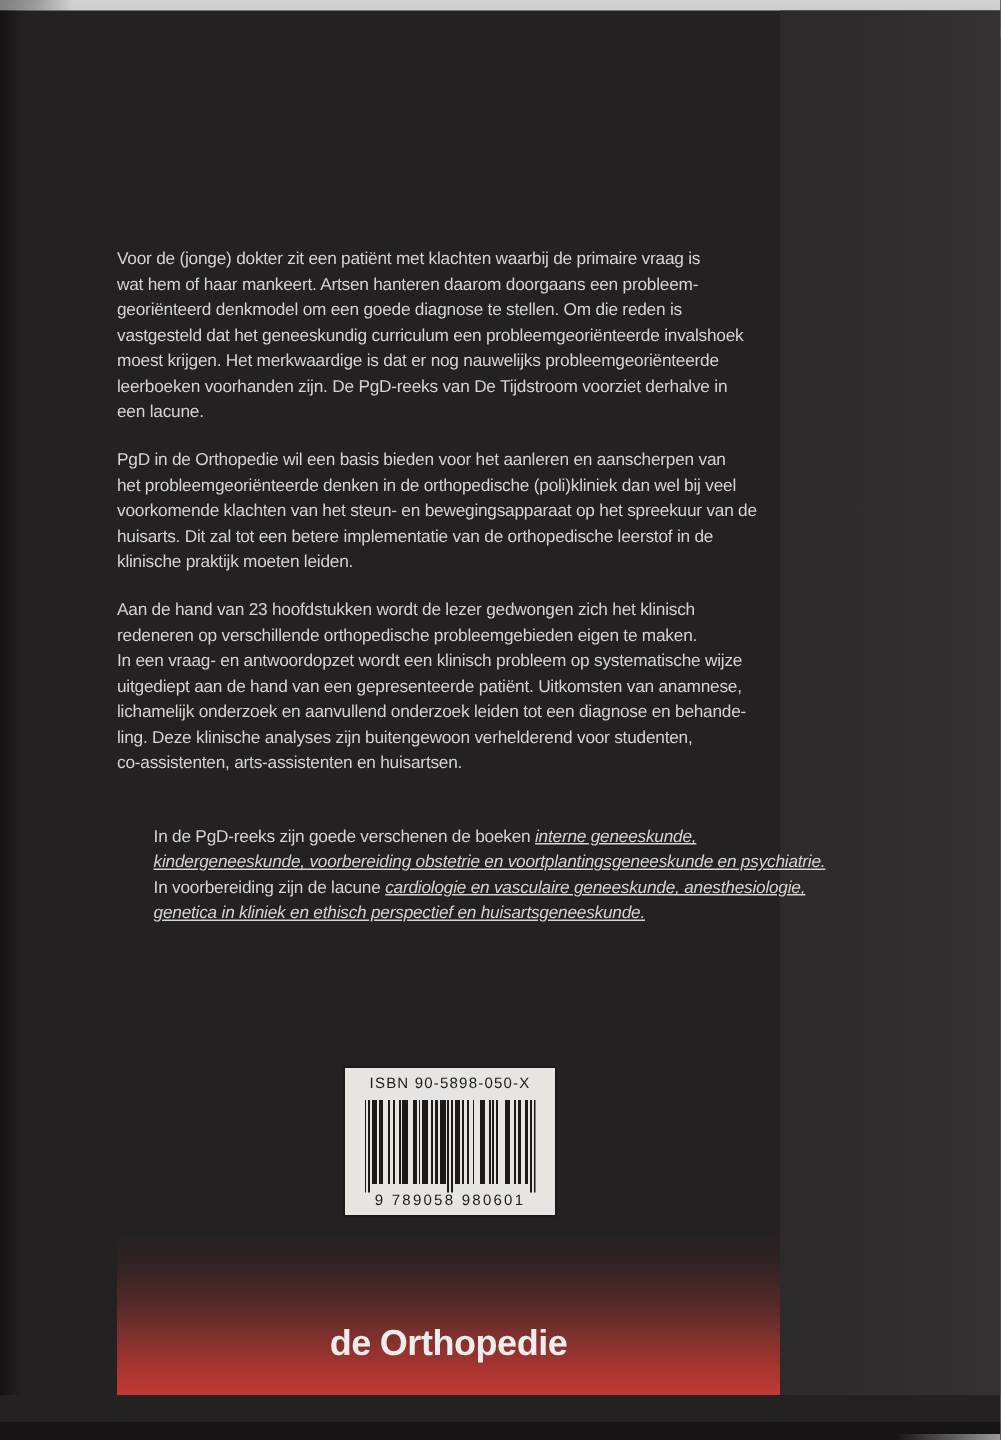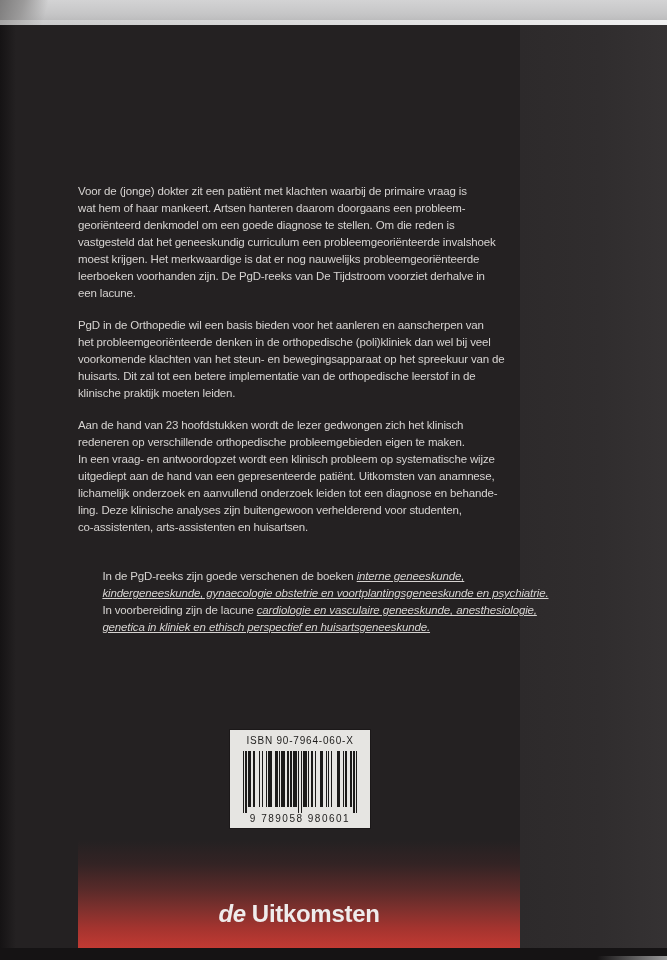--- a/index.html
+++ b/index.html
@@ -21,21 +21,21 @@
     position: absolute; left: 0; top: 0; width: 48px; height: 25px;
     background: linear-gradient(105deg, #7e7d7d 0%, #9c9b9b 45%, rgba(160,160,160,0) 90%);
   }
   .photo-top-band .edge-highlight {
     position: absolute; left: 0; bottom: 0; width: 667px; height: 5px;
     background: linear-gradient(to right, rgba(255,255,255,0.25), rgba(255,255,255,0.8));
   }
 
   
   .cover {
-    position: absolute; left: 0; top: 25px; width: 667px; height: 923px;
+    position: absolute; left: 0; top: 7px; width: 667px; height: 923px;
     background: #242122;
   }
   .right-shade {
     position: absolute; left: 520px; top: 0; width: 147px; height: 923px;
     background: linear-gradient(to right, #2d2a2b 0%, #302d2e 55%, #353233 100%);
   }
   .left-edge-shadow {
     position: absolute; left: 0; top: 0; width: 16px; height: 923px;
     background: linear-gradient(to right, #151314 0%, rgba(21,19,20,0) 100%);
   }
@@ -93,21 +93,21 @@
 
   
   .publisher {
     position: absolute; left: 78px; top: 875px; width: 442px;
     text-align: center;
     color: #efecec;
     font-size: 24px;
     font-weight: 600;
     letter-spacing: -0.3px;
   }
-  .publisher .de { font-style: italic; margin-right: 6px; }
+  .publisher .de { margin-right: 6px; }
 
   
   .photo-bottom-strip {
     position: absolute; left: 0; top: 948px; width: 667px; height: 12px;
     background: #151314;
   }
   .photo-bottom-strip .gray-left {
     position: absolute; left: 0; bottom: 0; width: 185px; height: 4px;
     background: linear-gradient(to right, #a2a2a3, #77767 7 85%, rgba(120,119,119,0));
   }
@@ -147,28 +147,28 @@
 klinische praktijk moeten leiden.</p>
       <p>Aan de hand van 23 hoofdstukken wordt de lezer gedwongen zich het klinisch
 redeneren op verschillende orthopedische probleemgebieden eigen te maken.
 In een vraag- en antwoordopzet wordt een klinisch probleem op systematische wijze
 uitgediept aan de hand van een gepresenteerde patiënt. Uitkomsten van anamnese,
 lichamelijk onderzoek en aanvullend onderzoek leiden tot een diagnose en behande-
 ling. Deze klinische analyses zijn buitengewoon verhelderend voor studenten,
 co-assistenten, arts-assistenten en huisartsen.</p>
       <p>
         <span class="line"><span>In de PgD-reeks zijn goede verschenen de boeken </span><span class="it">interne geneeskunde,</span></span>
-        <span class="line"><span class="it">kindergeneeskunde, gynaecologie obstetrie en voortplantingsgeneeskunde en psychiatrie.</span></span>
+        <span class="line"><span class="it">kindergeneeskunde, voorbereiding obstetrie en voortplantingsgeneeskunde en psychiatrie.</span></span>
         <span class="line"><span>In voorbereiding zijn de lacune </span><span class="it">cardiologie en vasculaire geneeskunde, anesthesiologie,</span></span>
         <span class="line"><span class="it">genetica in kliniek en ethisch perspectief en huisartsgeneeskunde.</span></span>
       </p>
     </div>
 
     <div class="isbn-box">
-      <div class="isbn-label">ISBN 90-7964-060-X</div>
+      <div class="isbn-label">ISBN 90-5898-050-X</div>
       <svg class="barcode-svg" viewBox="0 0 95 62" preserveAspectRatio="none" shape-rendering="crispEdges">
           <rect x="0" y="0" width="1" height="62" fill="#1c1b1a"></rect>
           <rect x="2" y="0" width="1" height="62" fill="#1c1b1a"></rect>
           <rect x="4" y="0" width="1" height="56" fill="#1c1b1a"></rect>
           <rect x="5" y="0" width="1" height="56" fill="#1c1b1a"></rect>
           <rect x="6" y="0" width="1" height="56" fill="#1c1b1a"></rect>
           <rect x="8" y="0" width="1" height="56" fill="#1c1b1a"></rect>
           <rect x="9" y="0" width="1" height="56" fill="#1c1b1a"></rect>
           <rect x="13" y="0" width="1" height="56" fill="#1c1b1a"></rect>
           <rect x="16" y="0" width="1" height="56" fill="#1c1b1a"></rect>
@@ -210,21 +210,21 @@
           <rect x="86" y="0" width="1" height="56" fill="#1c1b1a"></rect>
           <rect x="89" y="0" width="1" height="56" fill="#1c1b1a"></rect>
           <rect x="90" y="0" width="1" height="56" fill="#1c1b1a"></rect>
           <rect x="92" y="0" width="1" height="62" fill="#1c1b1a"></rect>
           <rect x="94" y="0" width="1" height="62" fill="#1c1b1a"></rect>
         </svg>
       <div class="barcode-digits">9 789058 980601</div>
     </div>
 
     <div class="publisher">
-      <span class="de">de</span><span>Uitkomsten</span>
+      <span class="de">de</span><span>Orthopedie</span>
     </div>
   </div>
 
   <div class="photo-bottom-strip">
     <div class="gray-left"></div>
     <div class="gray-right"></div>
   </div>
 
 </div>
 

